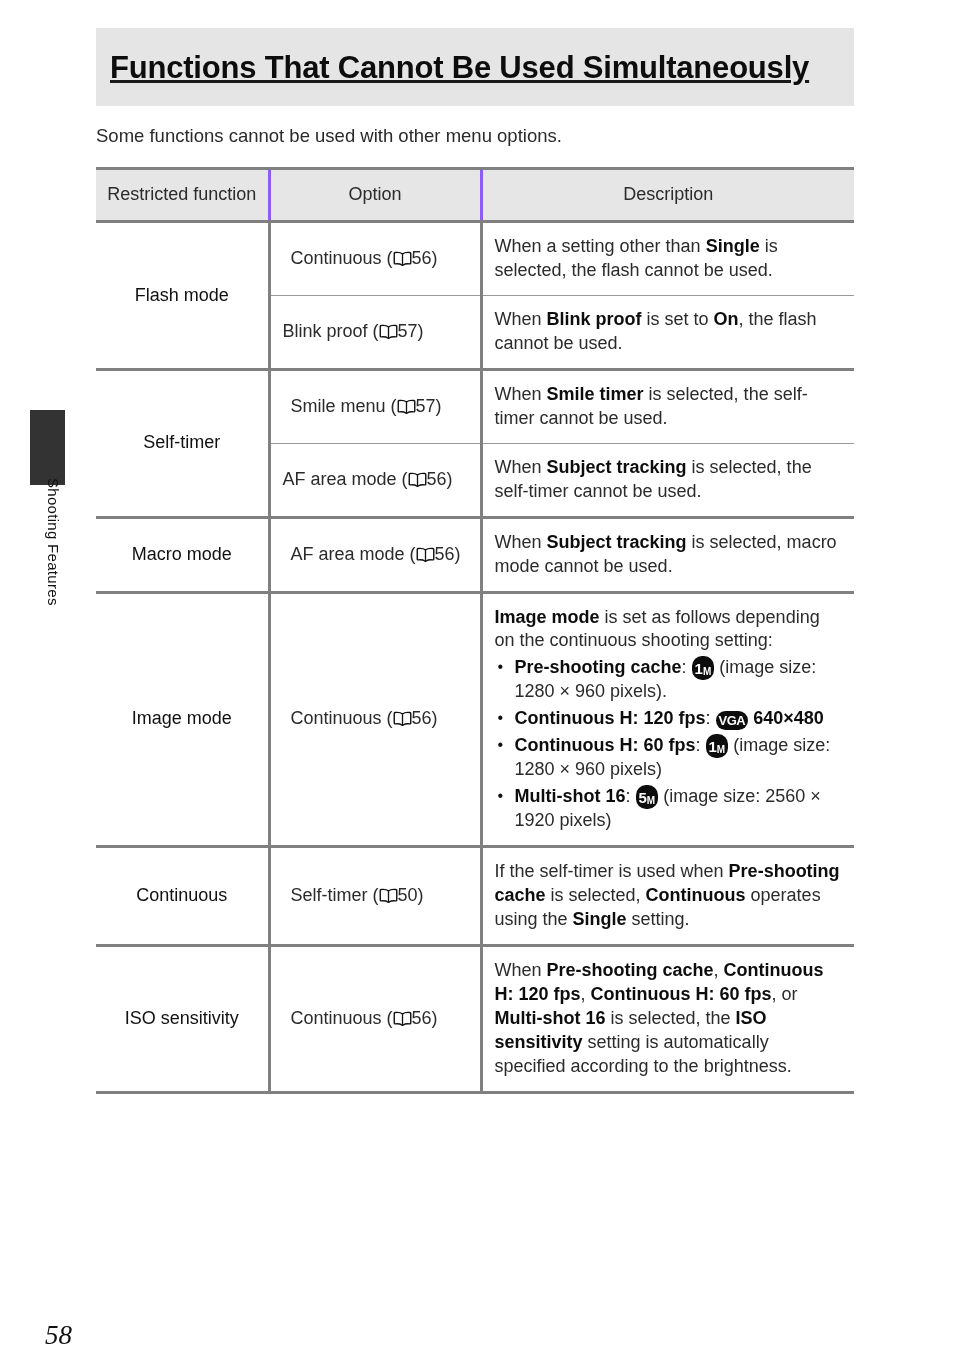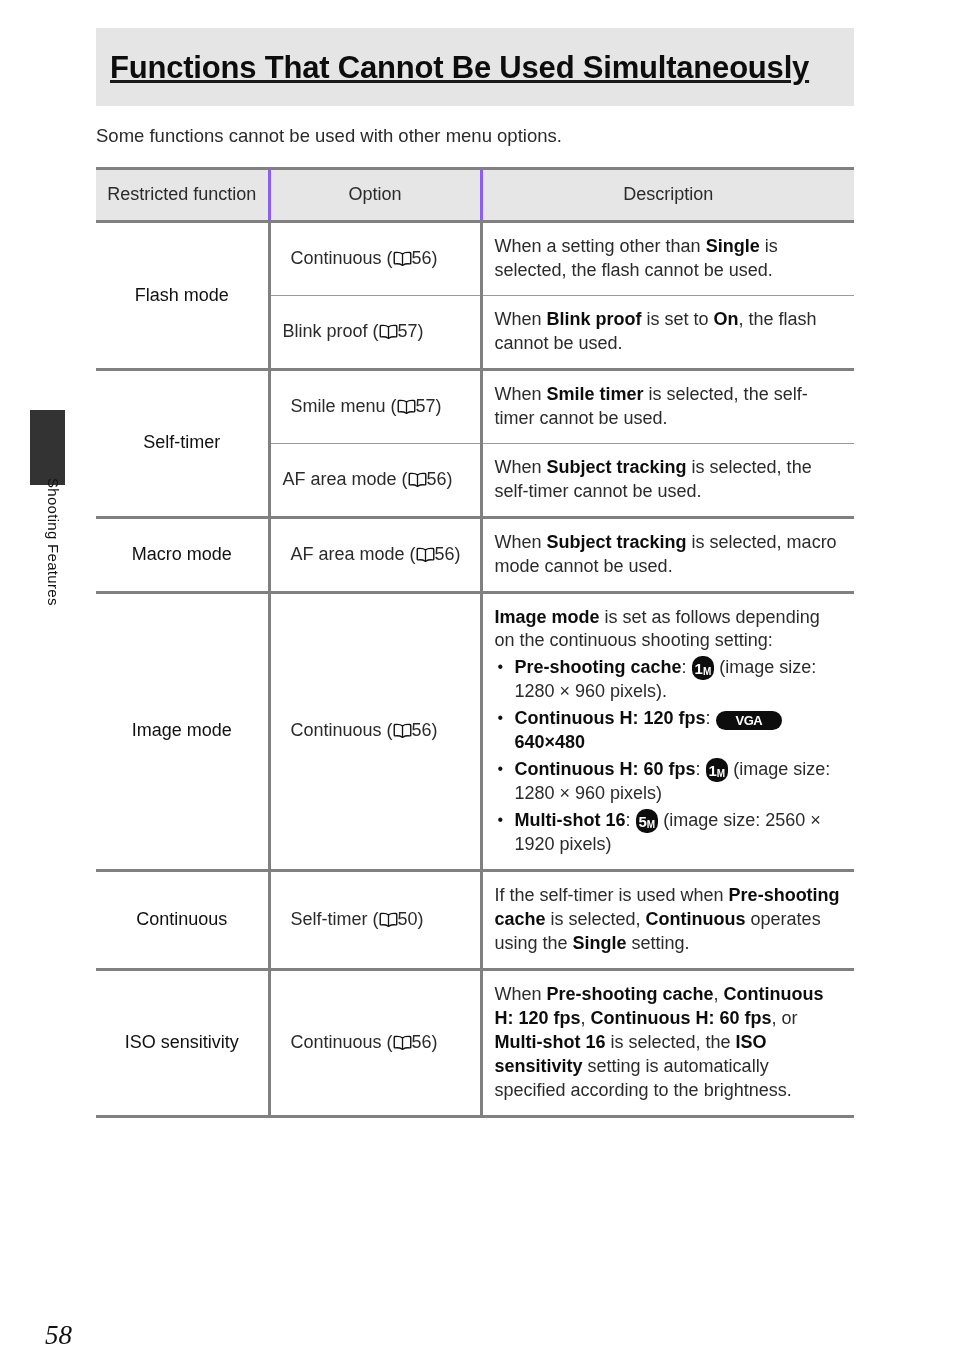--- a/index.html
+++ b/index.html
@@ -154,21 +154,21 @@
     color: #ffffff;
     font-weight: bold;
     border-radius: 10px;
     line-height: 1;
     padding: 3px 3px 3px 3px;
     vertical-align: -1px;
     letter-spacing: 0px;
   }
   .badge .num { font-size: 15px; }
   .badge .unit { font-size: 10px; vertical-align: -1px; }
-  .badge.vga { font-size: 13px; padding: 3px 20px; letter-spacing: -0.5px; }
+  .badge.vga { font-size: 13px; padding: 3px 3px; letter-spacing: -0.5px; }
 
   
   .folio {
     position: absolute;
     left: 45px;
     top: 1272px;
     font-size: 27px;
     font-style: italic;
     color: #111111;
     font-family: "Liberation Serif", serif;

